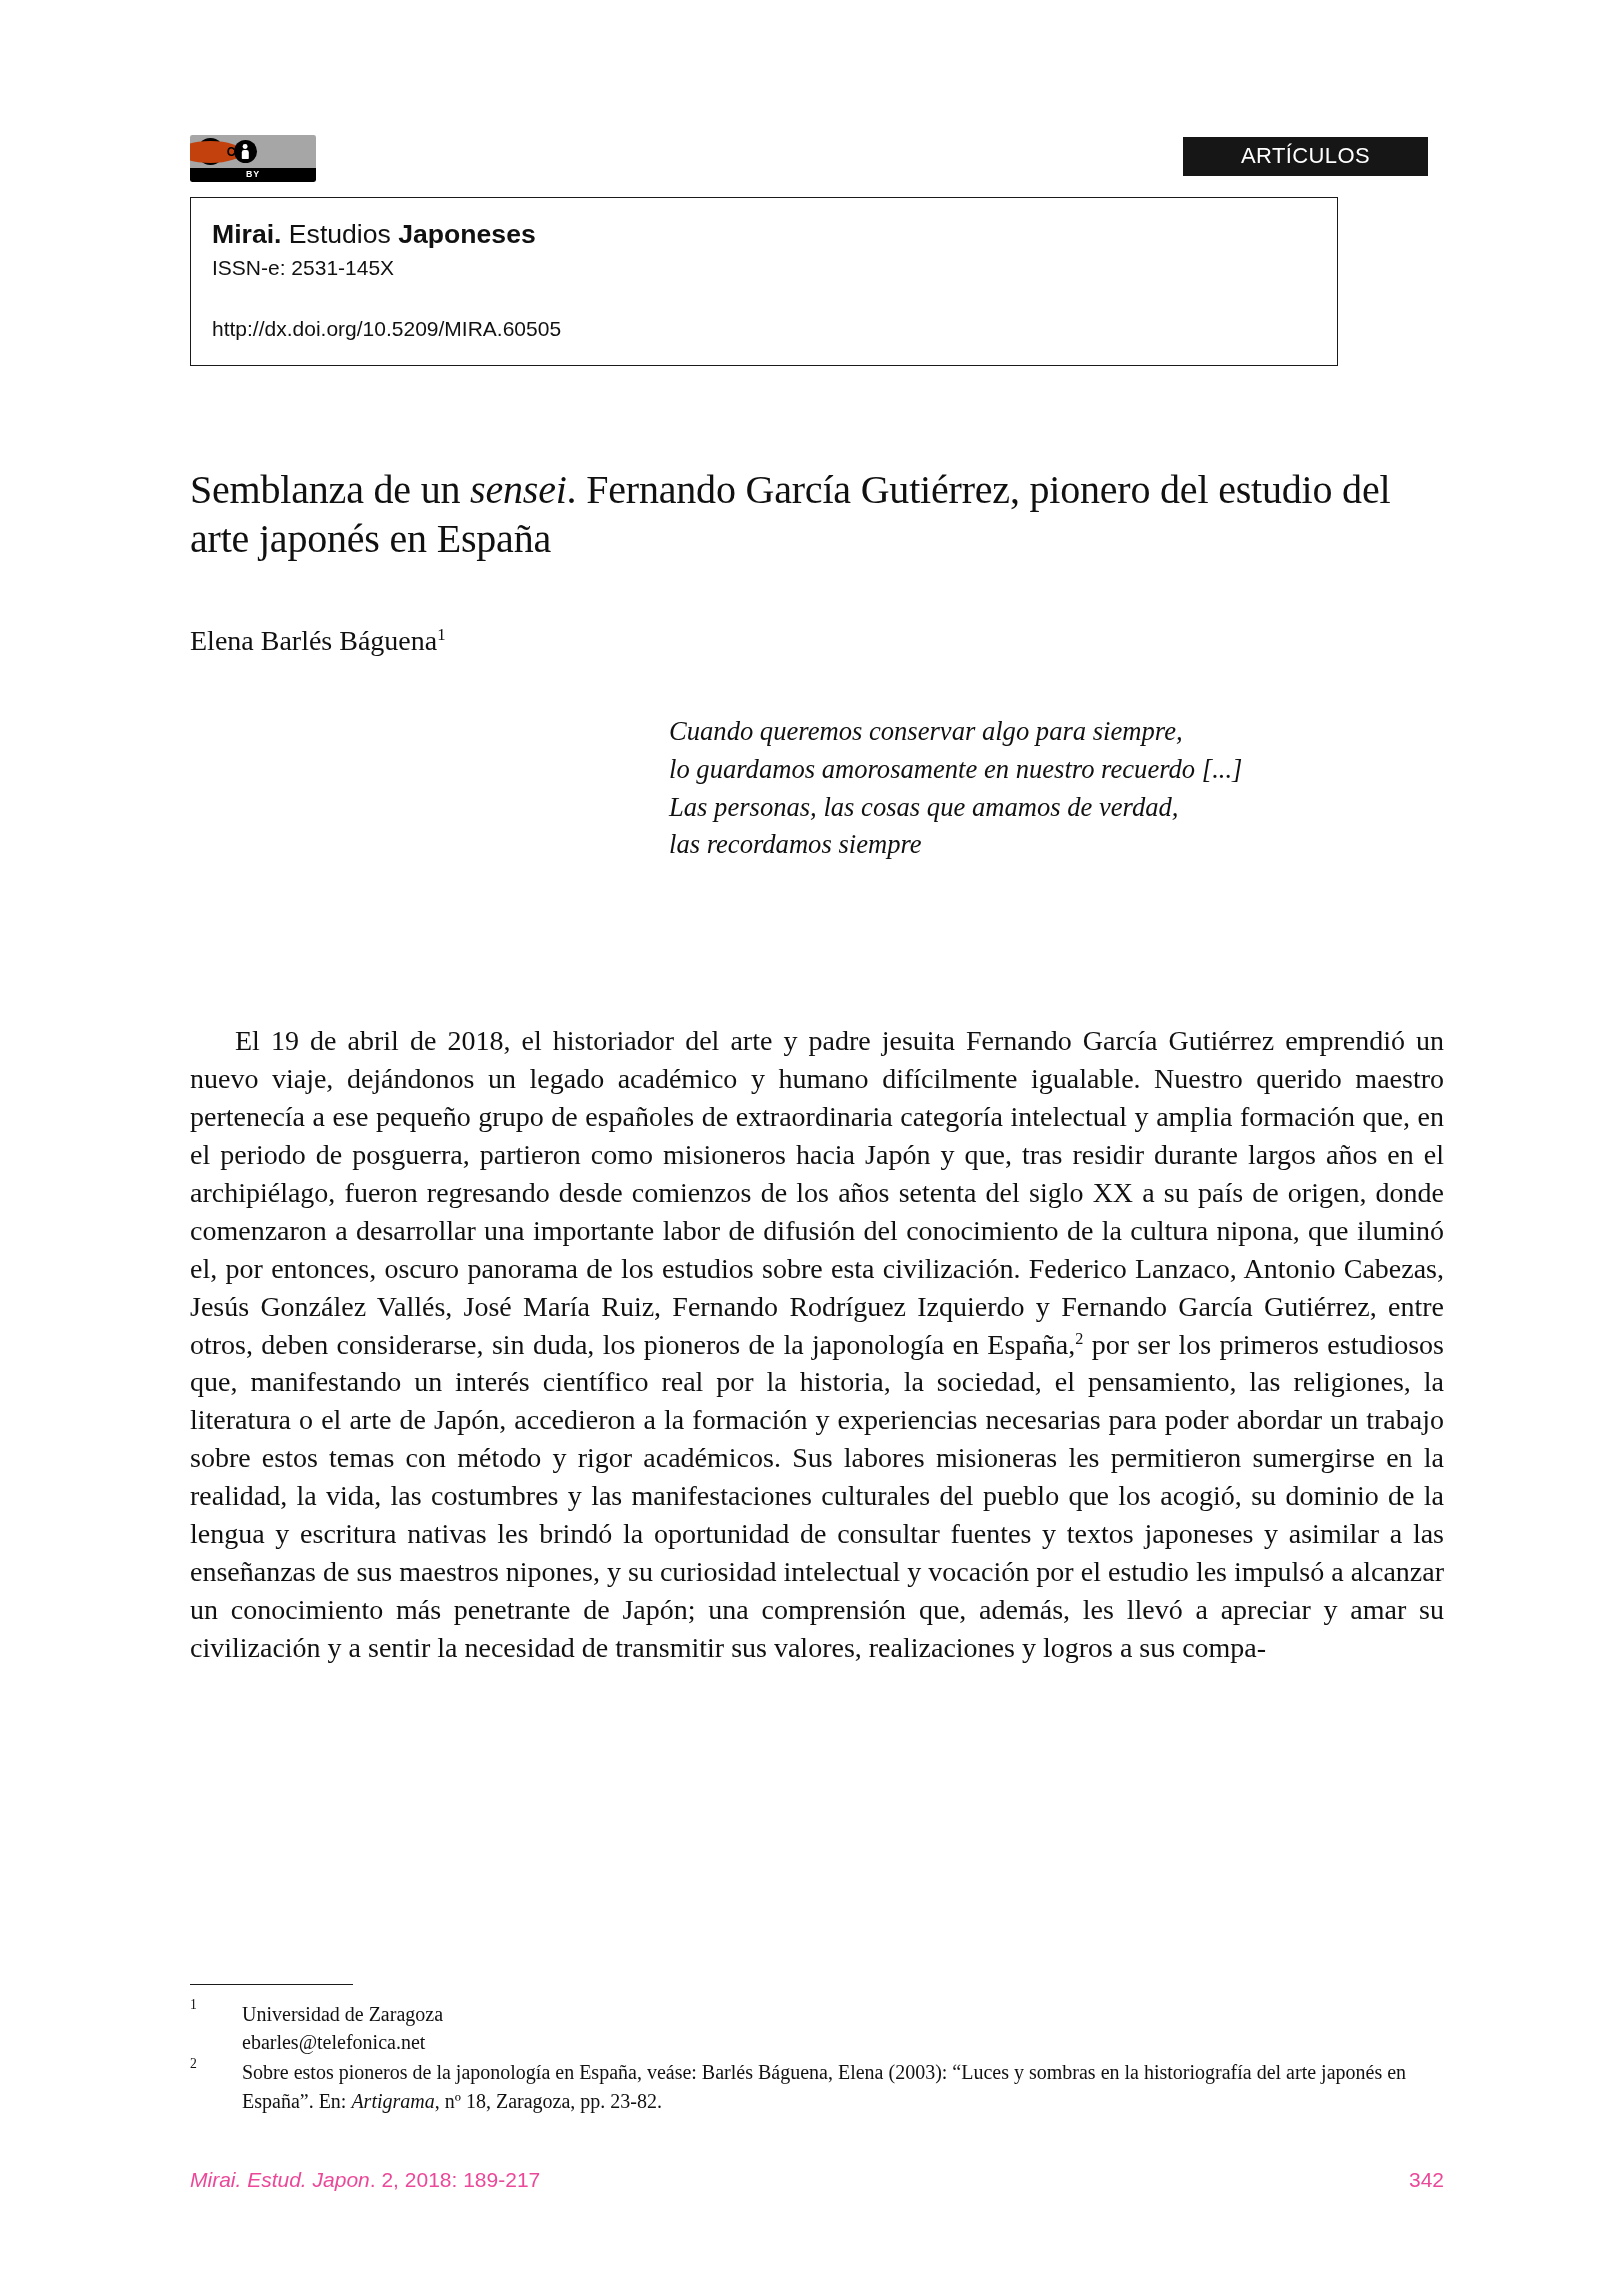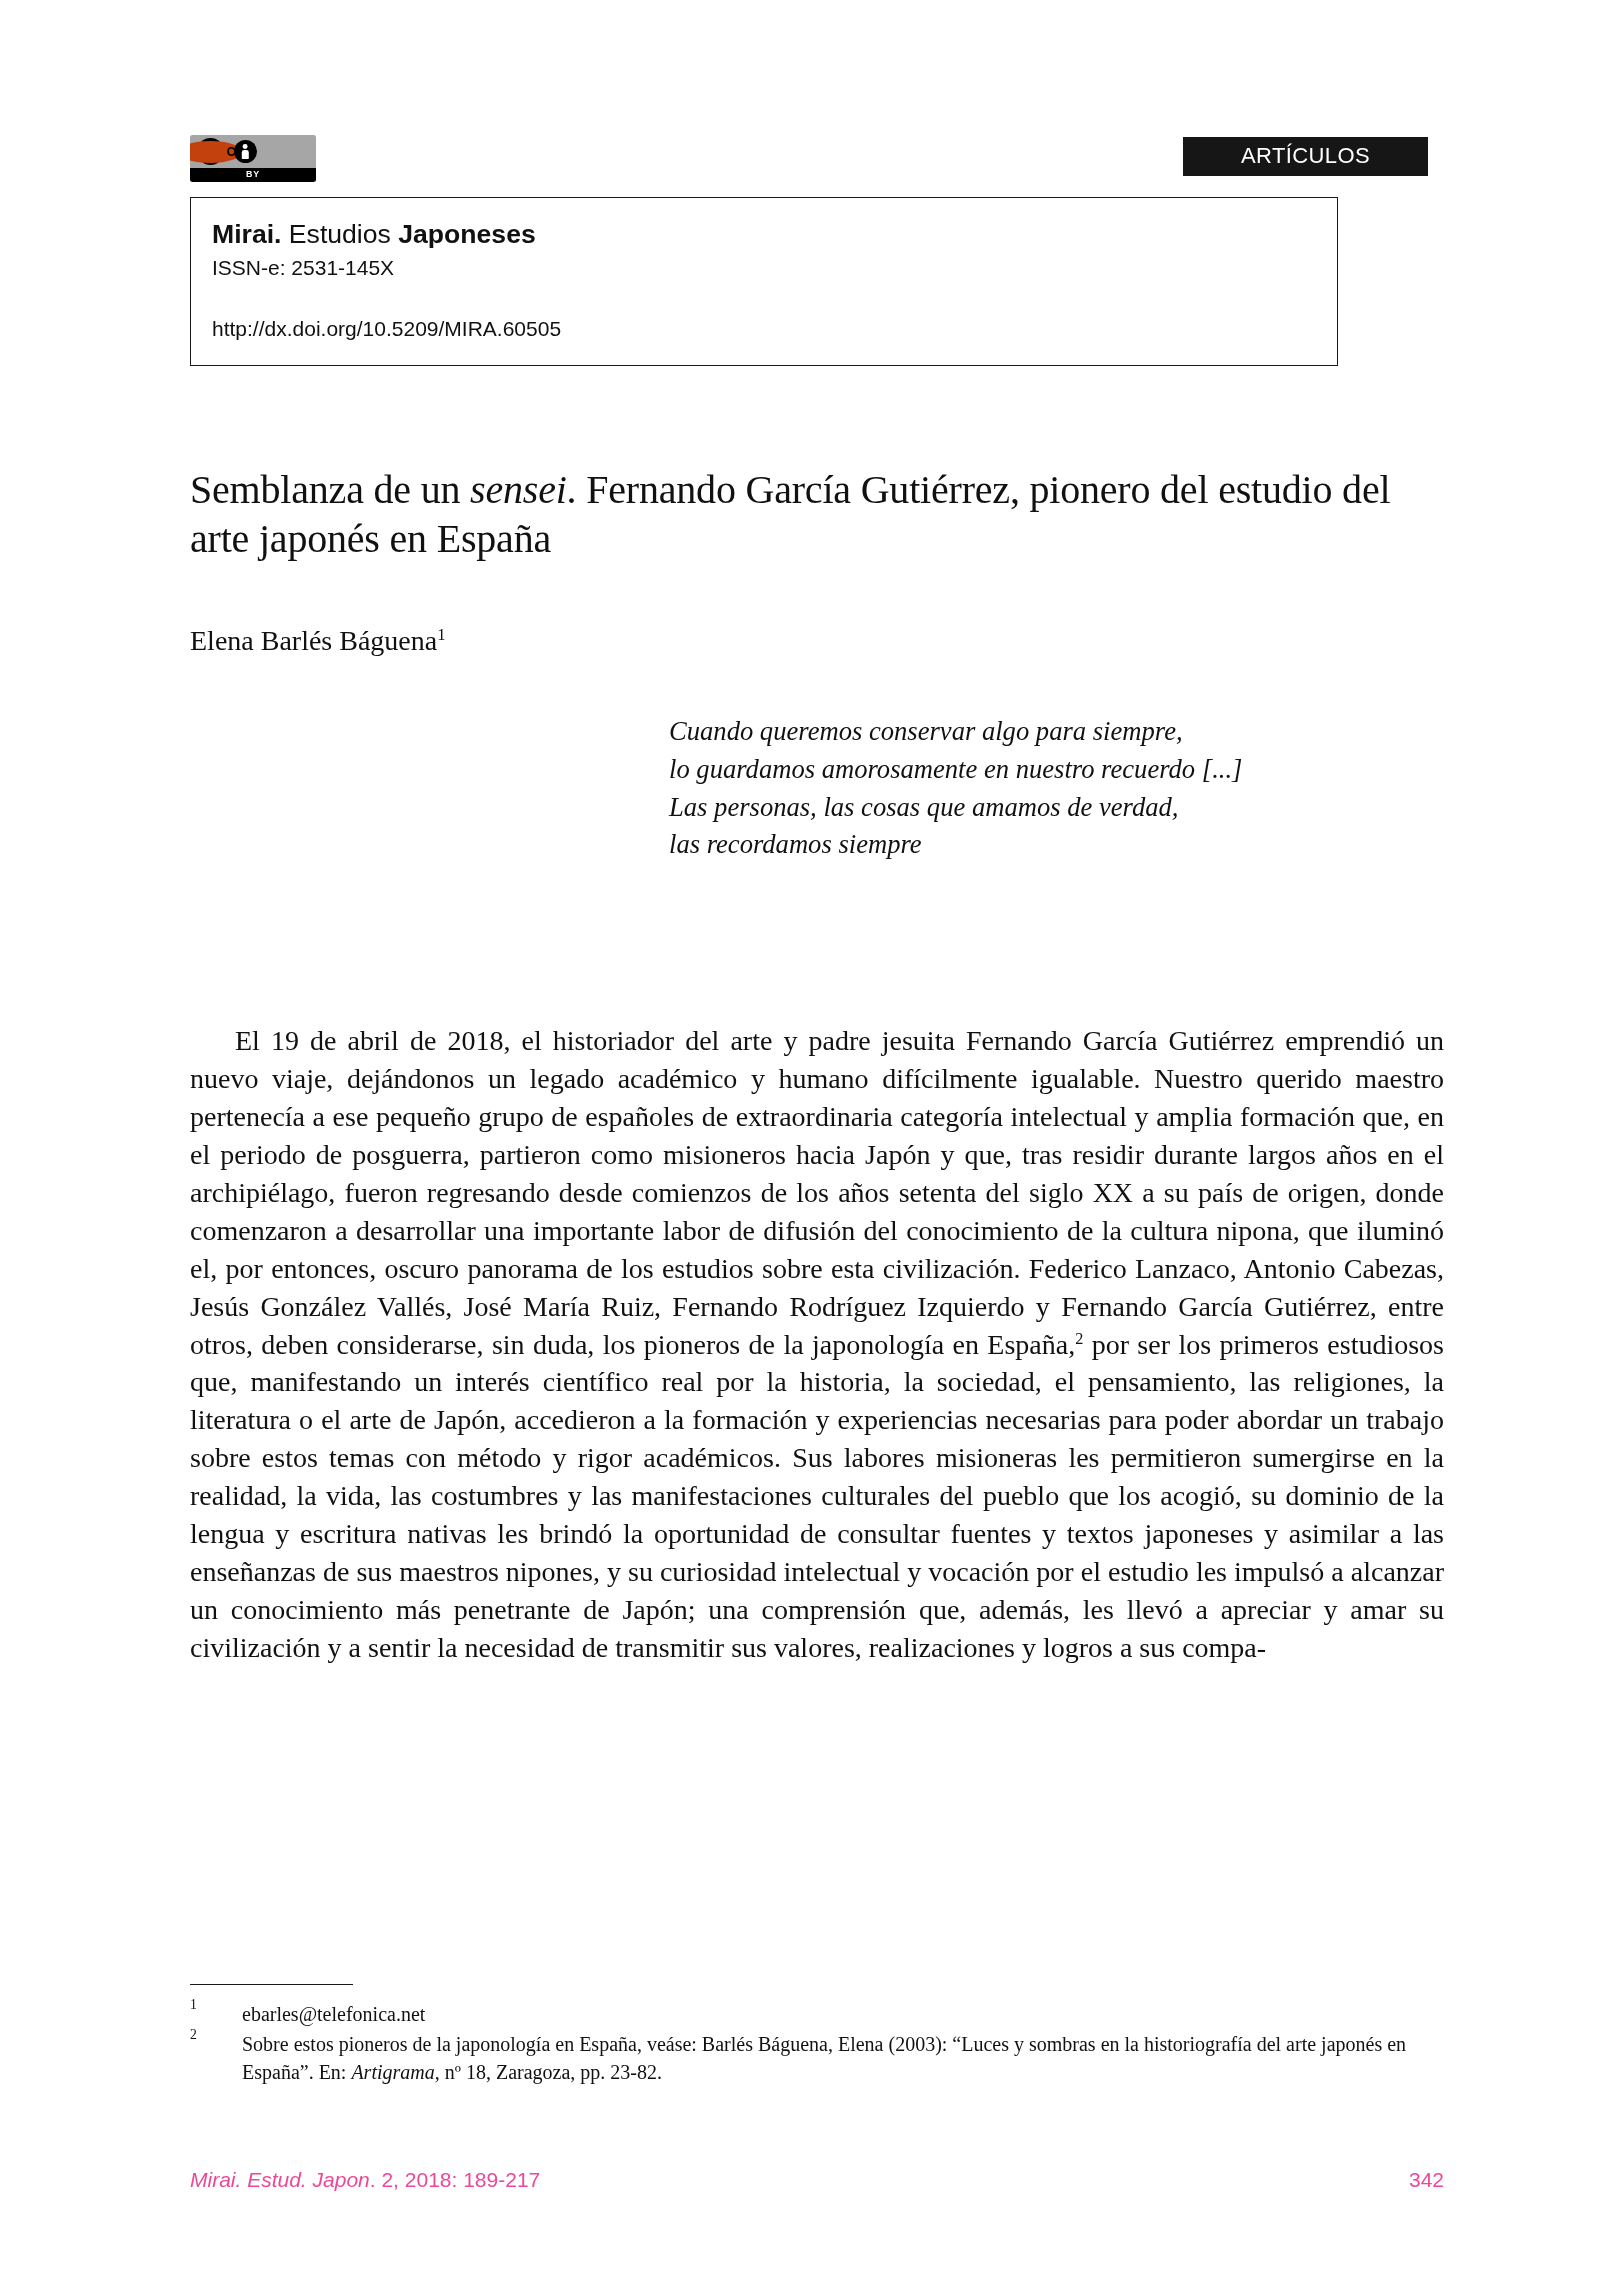--- a/index.html
+++ b/index.html
@@ -375,20 +375,21 @@
 
 
   <p class="body-text"><span class="indent"></span><span>El 19 de abril de 2018, el historiador del arte y padre jesuita Fernando García Gutiérrez emprendió un nuevo viaje, dejándonos un legado académico y humano difícilmente igualable. Nuestro querido maestro pertenecía a ese pequeño grupo de españoles de extraordinaria categoría intelectual y amplia formación que, en el periodo de posguerra, partieron como misioneros hacia Japón y que, tras residir durante largos años en el archipiélago, fueron regresando desde comienzos de los años setenta del siglo XX a su país de origen, donde comenzaron a desarrollar una importante labor de difusión del conocimiento de la cultura nipona, que iluminó el, por entonces, oscuro panorama de los estudios sobre esta civilización. Federico Lanzaco, Antonio Cabezas, Jesús González Vallés, José María Ruiz, Fernando Rodríguez Izquierdo y Fernando García Gutiérrez, entre otros, deben considerarse, sin duda, los pioneros de la japonología en España,</span><sup>2</sup><span> por ser los primeros estudiosos que, manifestando un interés científico real por la historia, la sociedad, el pensamiento, las religiones, la literatura o el arte de Japón, accedieron a la formación y experiencias necesarias para poder abordar un trabajo sobre estos temas con método y rigor académicos. Sus labores misioneras les permitieron sumergirse en la realidad, la vida, las costumbres y las manifestaciones culturales del pueblo que los acogió, su dominio de la lengua y escritura nativas les brindó la oportunidad de consultar fuentes y textos japoneses y asimilar a las enseñanzas de sus maestros nipones, y su curiosidad intelectual y vocación por el estudio les impulsó a alcanzar un conocimiento más penetrante de Japón; una comprensión que, además, les llevó a apreciar y amar su civilización y a sentir la necesidad de transmitir sus valores, realizaciones y logros a sus compa-</span></p>
 
   <div class="footnote-rule"></div>
 
   <div class="footnotes">
 
     <div class="fn">
       <span class="fn-num">1</span>
+      <span class="fn-line">Universidad de Zaragoza</span>
       <span class="fn-line">ebarles@telefonica.net</span>
     </div>
 
     <div class="fn">
       <span class="fn-num">2</span>
       <span>Sobre estos pioneros de la japonología en España, veáse: Barlés Báguena, Elena (2003): “Luces y sombras en la historiografía del arte japonés en España”. En: </span><span class="it">Artigrama</span><span>, nº 18, Zaragoza, pp. 23-82.</span>
     </div>
   </div>
 
   <div class="page-footer">

